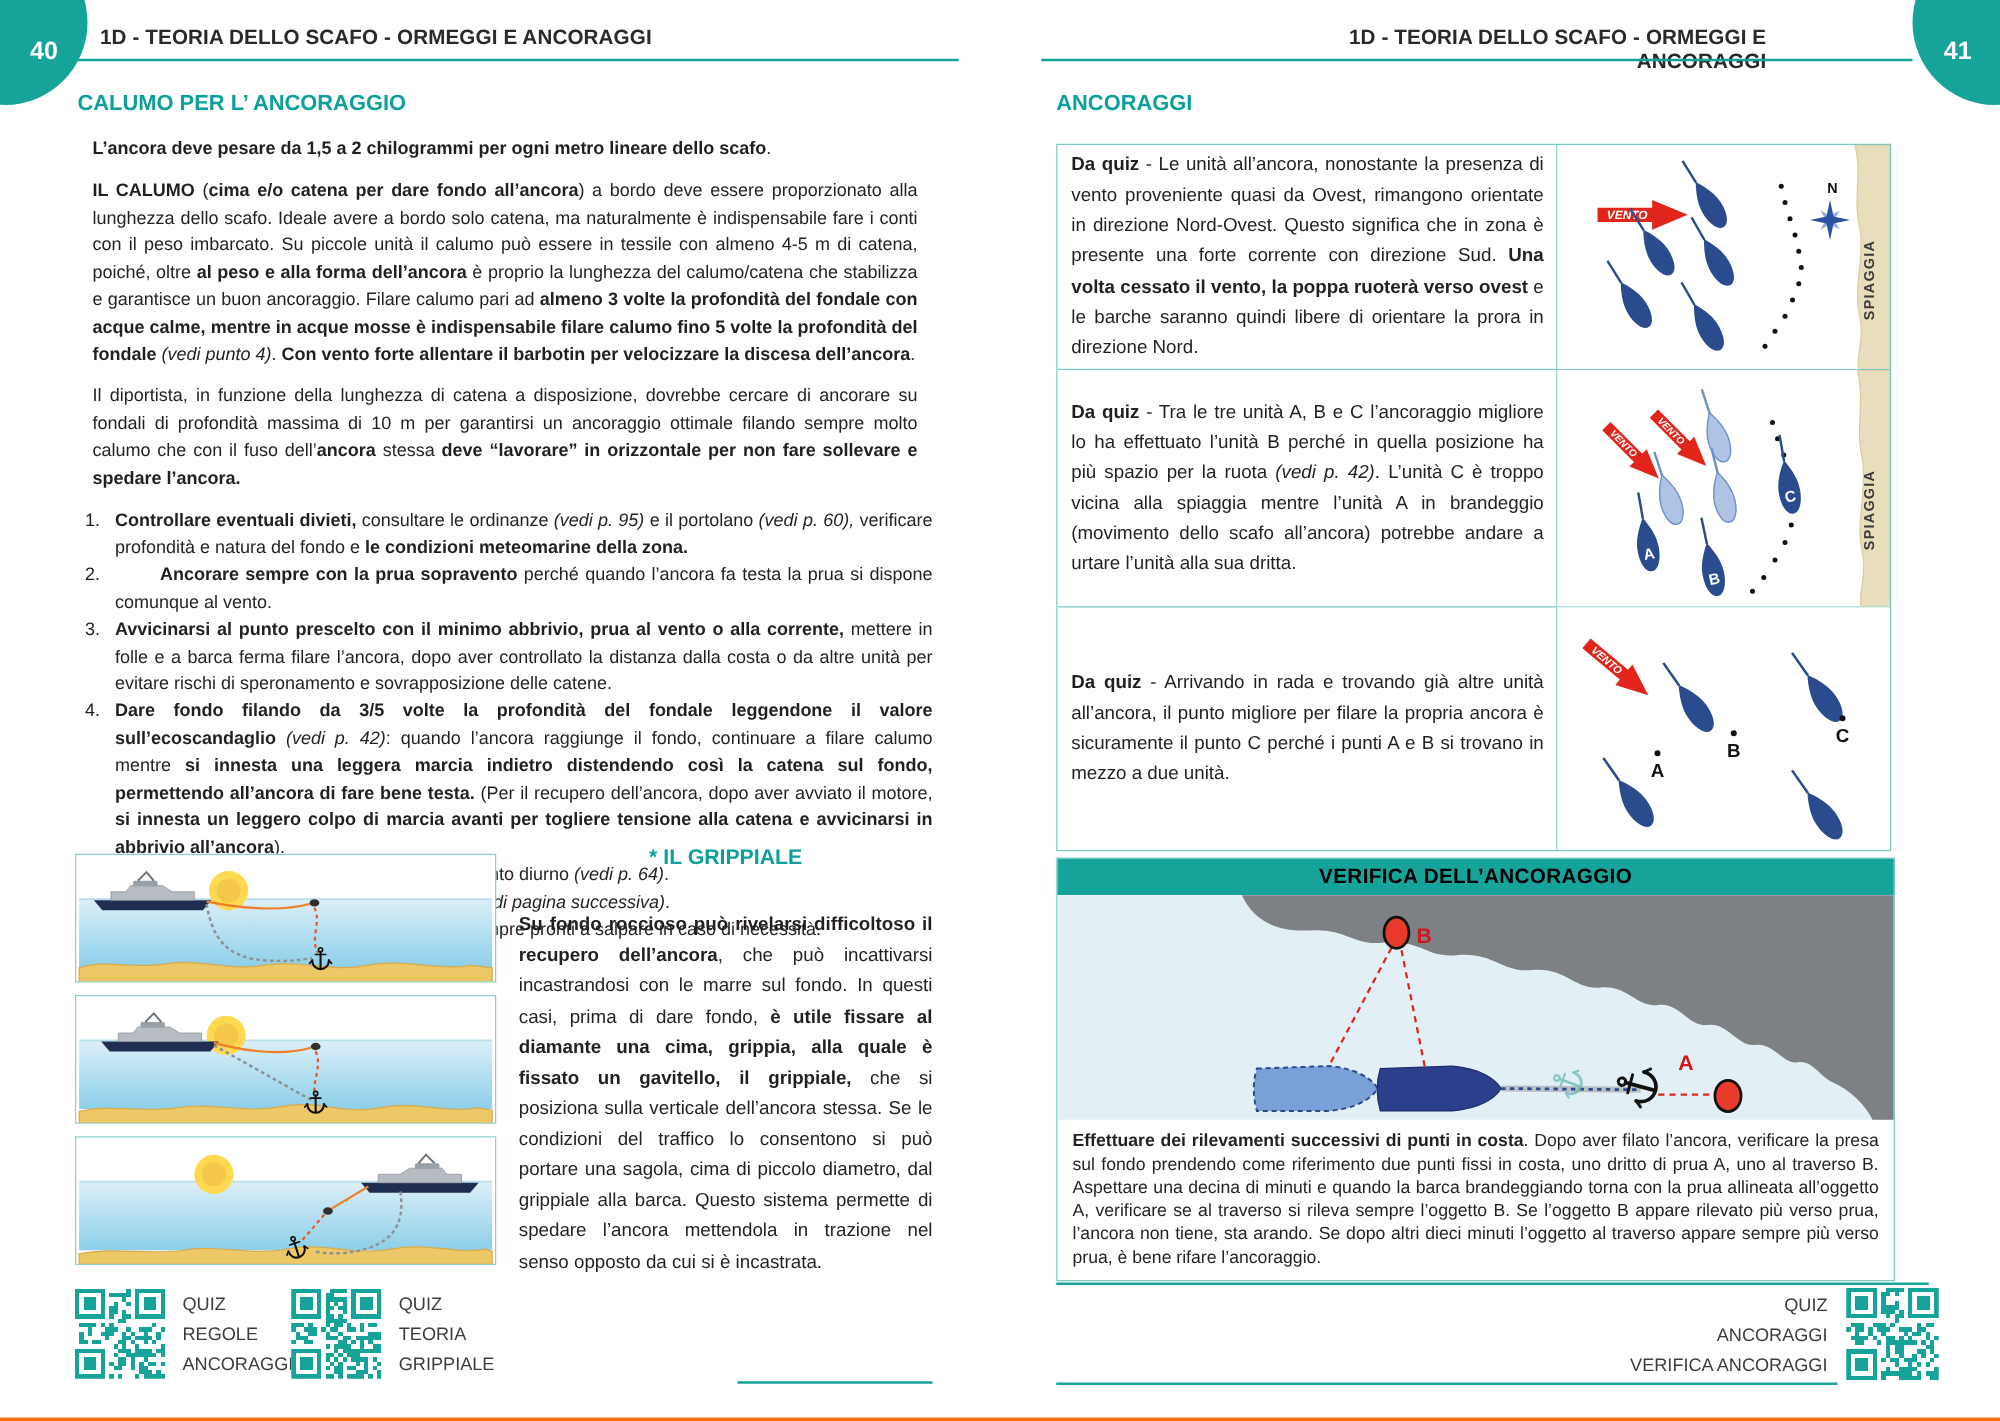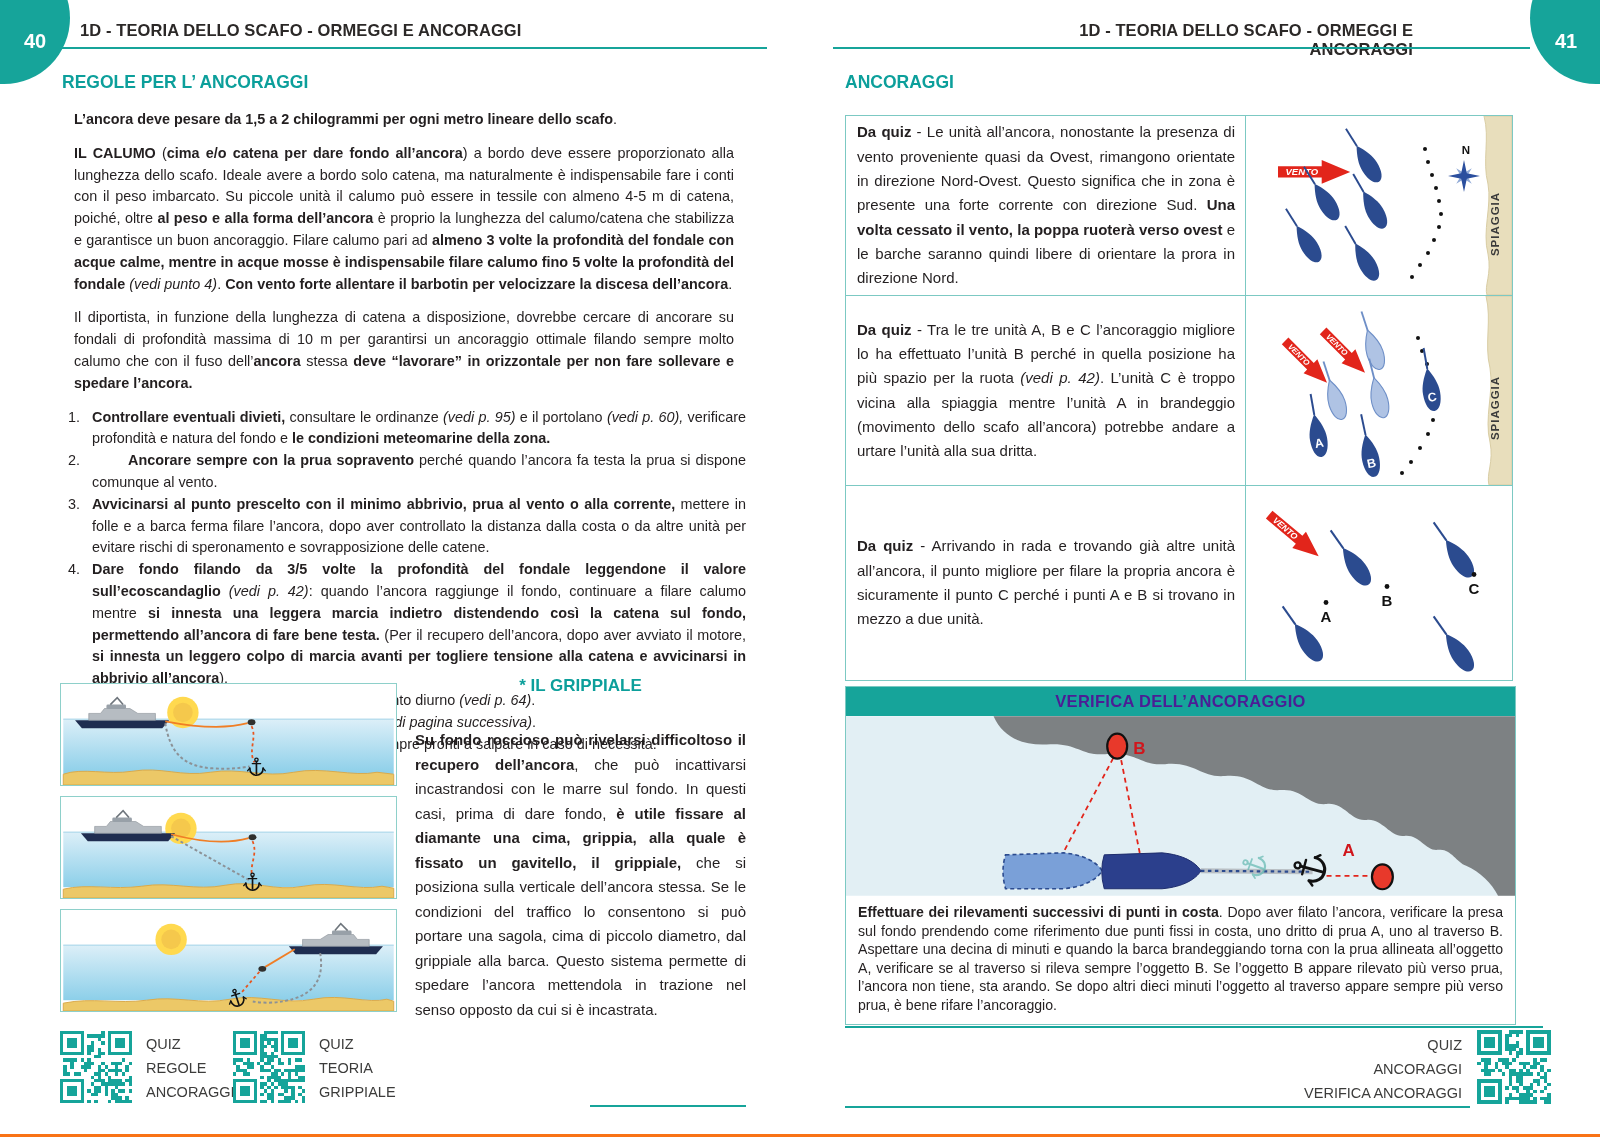--- a/index.html
+++ b/index.html
@@ -29,21 +29,21 @@
   .qr-label{position:absolute;font-size:14.5px;line-height:24px;color:#3C3C3B}
   .thin-rule{position:absolute;height:2px;background:var(--teal)}
   .qtable{position:absolute;left:845px;top:115px;width:668px;border:1px solid var(--teal-border)}
   .qrow{display:flex;border-bottom:1px solid var(--teal-border)}
   .qrow:last-child{border-bottom:none}
   .qtext{width:400px;border-right:1px solid var(--teal-border);display:flex;align-items:center;
          padding:10px 10px 10px 11px;font-size:15px;line-height:24.3px;text-align:justify}
   .qillus{width:266px;position:relative;background:#fff}
   .qillus svg{display:block;width:100%;height:100%}
   .vbox{position:absolute;left:845px;top:686px;width:671px;height:339px;border:1px solid var(--teal-border)}
-  .vbanner{height:29px;background:var(--teal);color:#4c1d95;font-weight:bold;font-size:16.5px;
+  .vbanner{height:29px;background:var(--teal);color:#000000;font-weight:bold;font-size:16.5px;
            display:flex;align-items:center;justify-content:center;letter-spacing:.3px}
   .villus{height:180px}
   .villus svg{display:block;width:100%;height:100%}
   .vtext{padding:7px 12px 0 12px;font-size:14.1px;line-height:18.6px;text-align:justify;overflow:hidden}
   .rq-labels{position:absolute;text-align:right;font-size:14.5px;line-height:24px;color:#3C3C3B}
 </style>
 </head>
 <body>
 
 <svg style="position:absolute;width:0;height:0" aria-hidden="true">
@@ -71,21 +71,21 @@
   </defs>
 </svg>
 
 <div class="spread">
 
   <section>
     <div class="page-circle" style="left:-62px;top:-48px"></div>
     <span class="pagenum" style="left:24px;top:30px">40</span>
     <div class="hdr" style="left:80px;top:21px">1D - TEORIA DELLO SCAFO - ORMEGGI E ANCORAGGI</div>
     <div class="hdr-rule" style="left:55px;top:47px;width:712px"></div>
-    <h2 class="sec-title" style="left:62px;top:72px">REGOLE PER L’ ANCORAGGI</h2>
+    <h2 class="sec-title" style="left:62px;top:72px">CALUMO PER L’ ANCORAGGIO</h2>
 
     <div class="body-text" style="left:62px;top:97px;width:684px">
       <p><span style="font-weight: bold;">L’ancora deve pesare da 1,5 a 2 chilogrammi per ogni metro lineare dello scafo</span><span>.</span></p>
       <p><span style="font-weight: bold;">IL CALUMO </span><span>(</span><span style="font-weight: bold;">cima e/o catena per dare fondo all’ancora</span><span>) a bordo deve essere proporzionato alla lunghezza dello scafo. Ideale avere a bordo solo catena, ma naturalmente è indispensabile fare i conti con il peso imbarcato. Su piccole unità il calumo può essere in tessile con almeno 4-5 m di catena, poiché, oltre </span><span style="font-weight: bold;">al peso e alla forma dell’ancora</span><span> è proprio la lunghezza del calumo/catena che stabilizza e garantisce un buon ancoraggio. Filare calumo pari ad </span><span style="font-weight: bold;">almeno 3 volte la profondità del fondale con acque calme, mentre in acque mosse è indispensabile filare calumo fino 5 volte la profondità del fondale</span><span> </span><span style="font-style: italic;">(vedi punto 4)</span><span>. </span><span style="font-weight: bold;">Con vento forte allentare il barbotin per velocizzare la discesa dell’ancora</span><span>.</span></p>
       <p><span>Il diportista, in funzione della lunghezza di catena a disposizione, dovrebbe cercare di ancorare su fondali di profondità massima di 10 m per garantirsi un ancoraggio ottimale filando sempre molto calumo che con il fuso dell’</span><span style="font-weight: bold;">ancora</span><span> stessa </span><span style="font-weight: bold;">deve “lavorare” in orizzontale per non fare sollevare e spedare l’ancora.</span></p>
       <div class="rules">
         <div class="rule-item"><span class="num">1.</span><span><span style="font-weight: bold;">Controllare eventuali divieti,</span><span> consultare le ordinanze </span><span style="font-style: italic;">(vedi p. 95)</span><span> e il portolano </span><span style="font-style: italic;">(vedi p. 60),</span><span> verificare profondità e natura del fondo e </span><span style="font-weight: bold;">le condizioni meteomarine della zona.</span></span></div>
         <div class="rule-item"><span class="num">2.</span><span><span style="font-weight: bold; margin-left: 36px;">Ancorare sempre con la prua sopravento</span><span> perché quando l’ancora fa testa la prua si dispone comunque al vento.</span></span></div>
         <div class="rule-item"><span class="num">3.</span><span><span style="font-weight: bold; margin-top: 48px;">Avvicinarsi al punto prescelto con il minimo abbrivio, prua al vento o alla corrente,</span><span> mettere in folle e a barca ferma filare l’ancora, dopo aver controllato la distanza dalla costa o da altre unità per evitare rischi di speronamento e sovrapposizione delle catene.</span></span></div>
         <div class="rule-item"><span class="num">4.</span><span><span style="font-weight: bold;">Dare fondo filando da 3/5 volte la profondità del fondale leggendone il valore sull’ecoscandaglio</span><span> </span><span style="font-style: italic;">(vedi p. 42)</span><span>: quando l’ancora raggiunge il fondo, continuare a filare calumo mentre </span><span style="font-weight: bold;">si innesta una leggera marcia indietro distendendo così la catena sul fondo, permettendo all’ancora di fare bene testa.</span><span> (Per il recupero dell’ancora, dopo aver avviato il motore, </span><span style="font-weight: bold;">si innesta un leggero colpo di marcia avanti per togliere tensione alla catena e avvicinarsi in abbrivio all’ancora</span><span>).</span></span></div>

